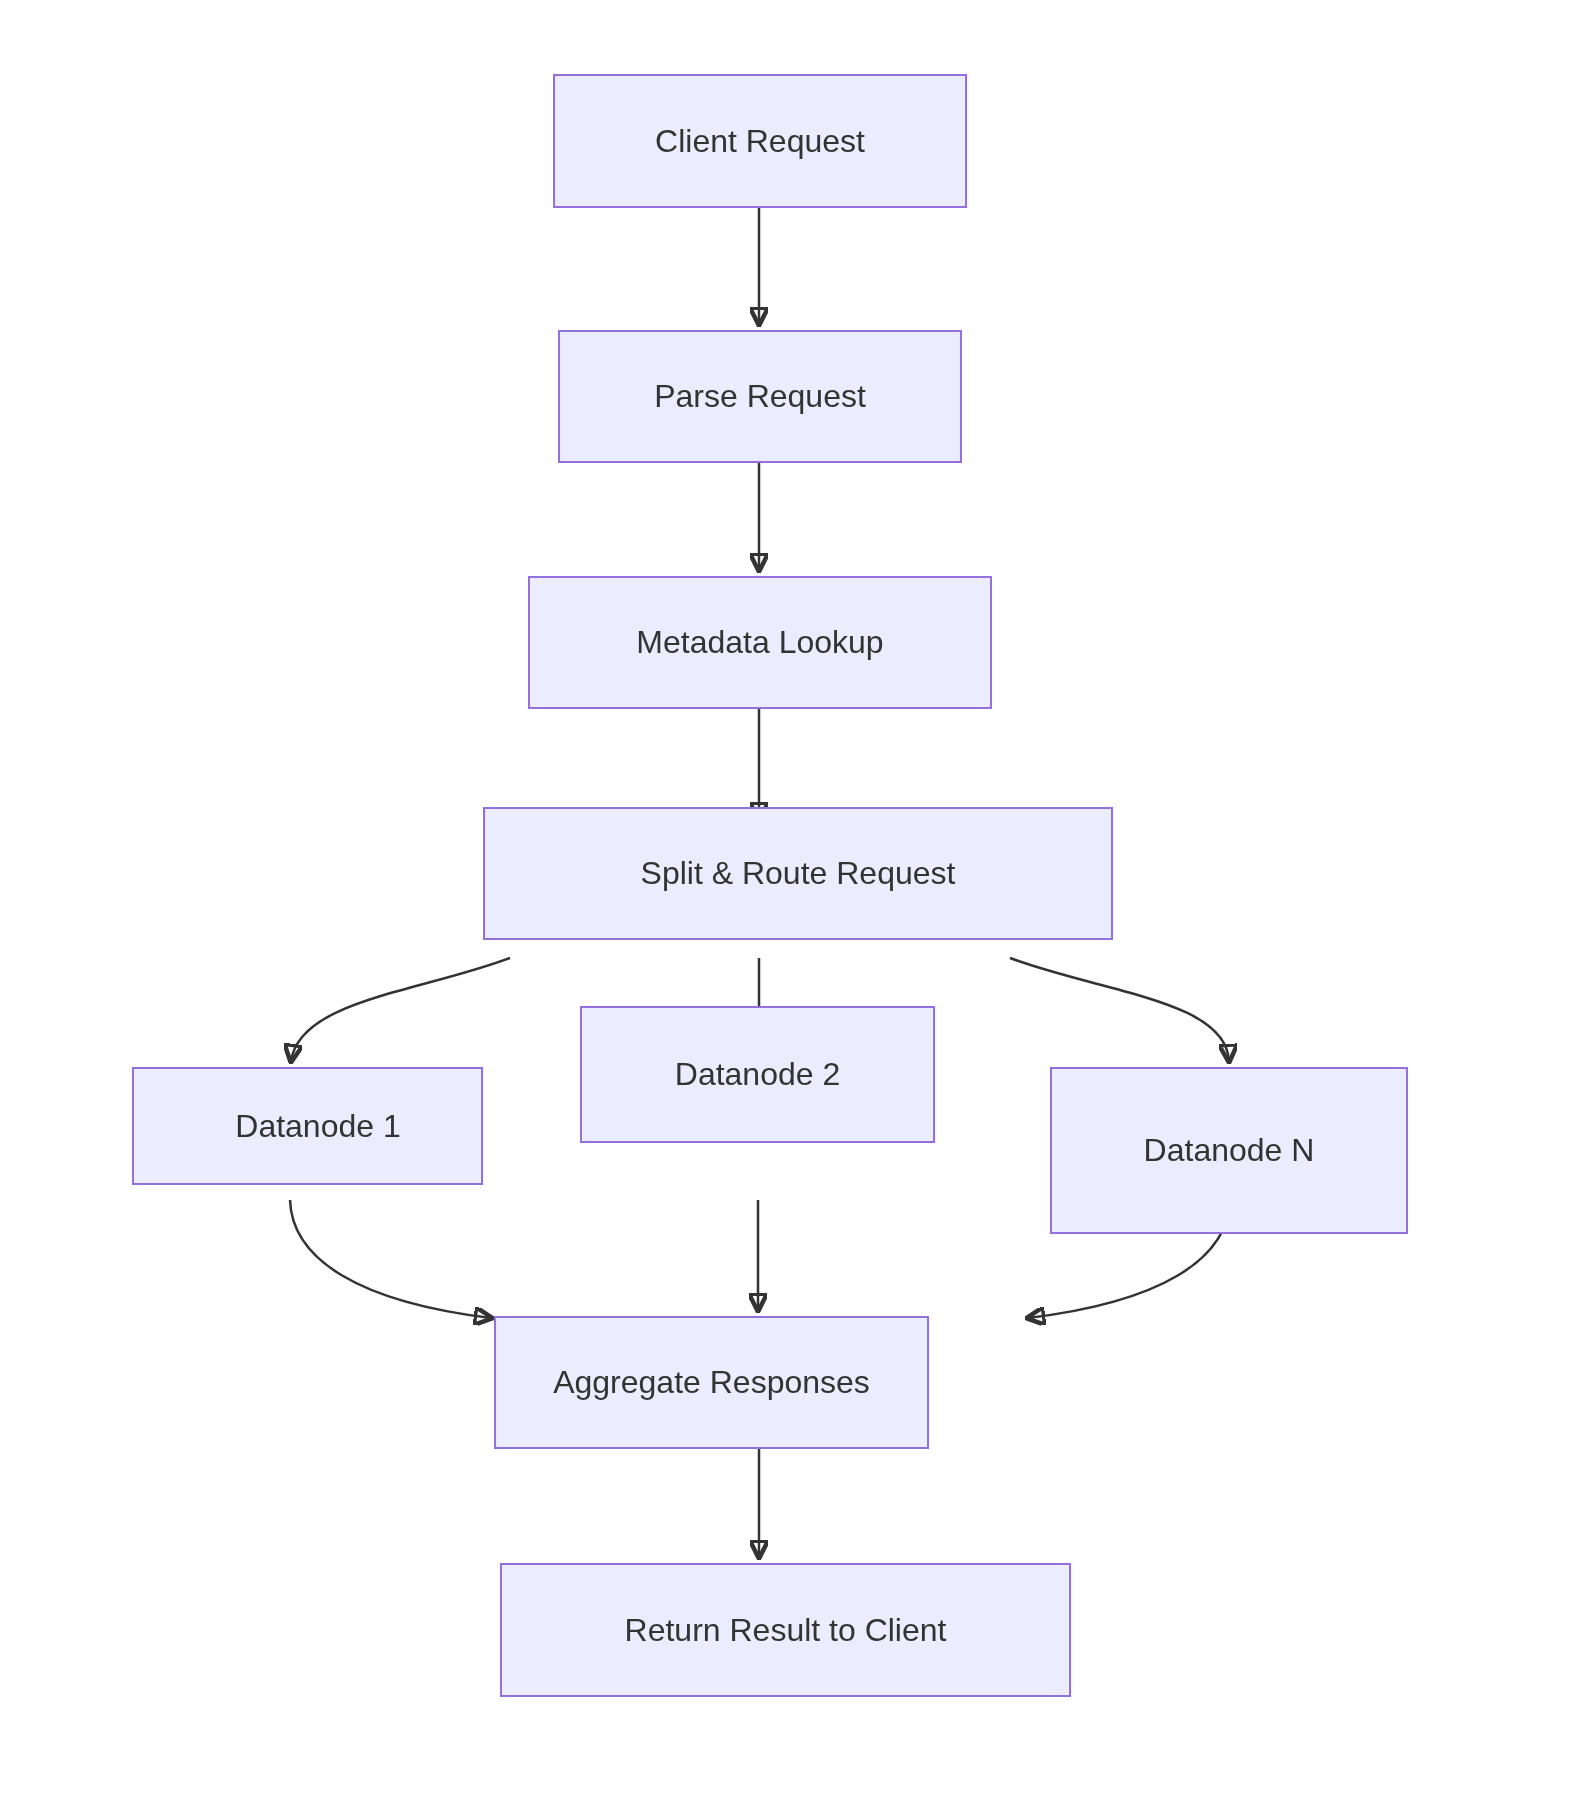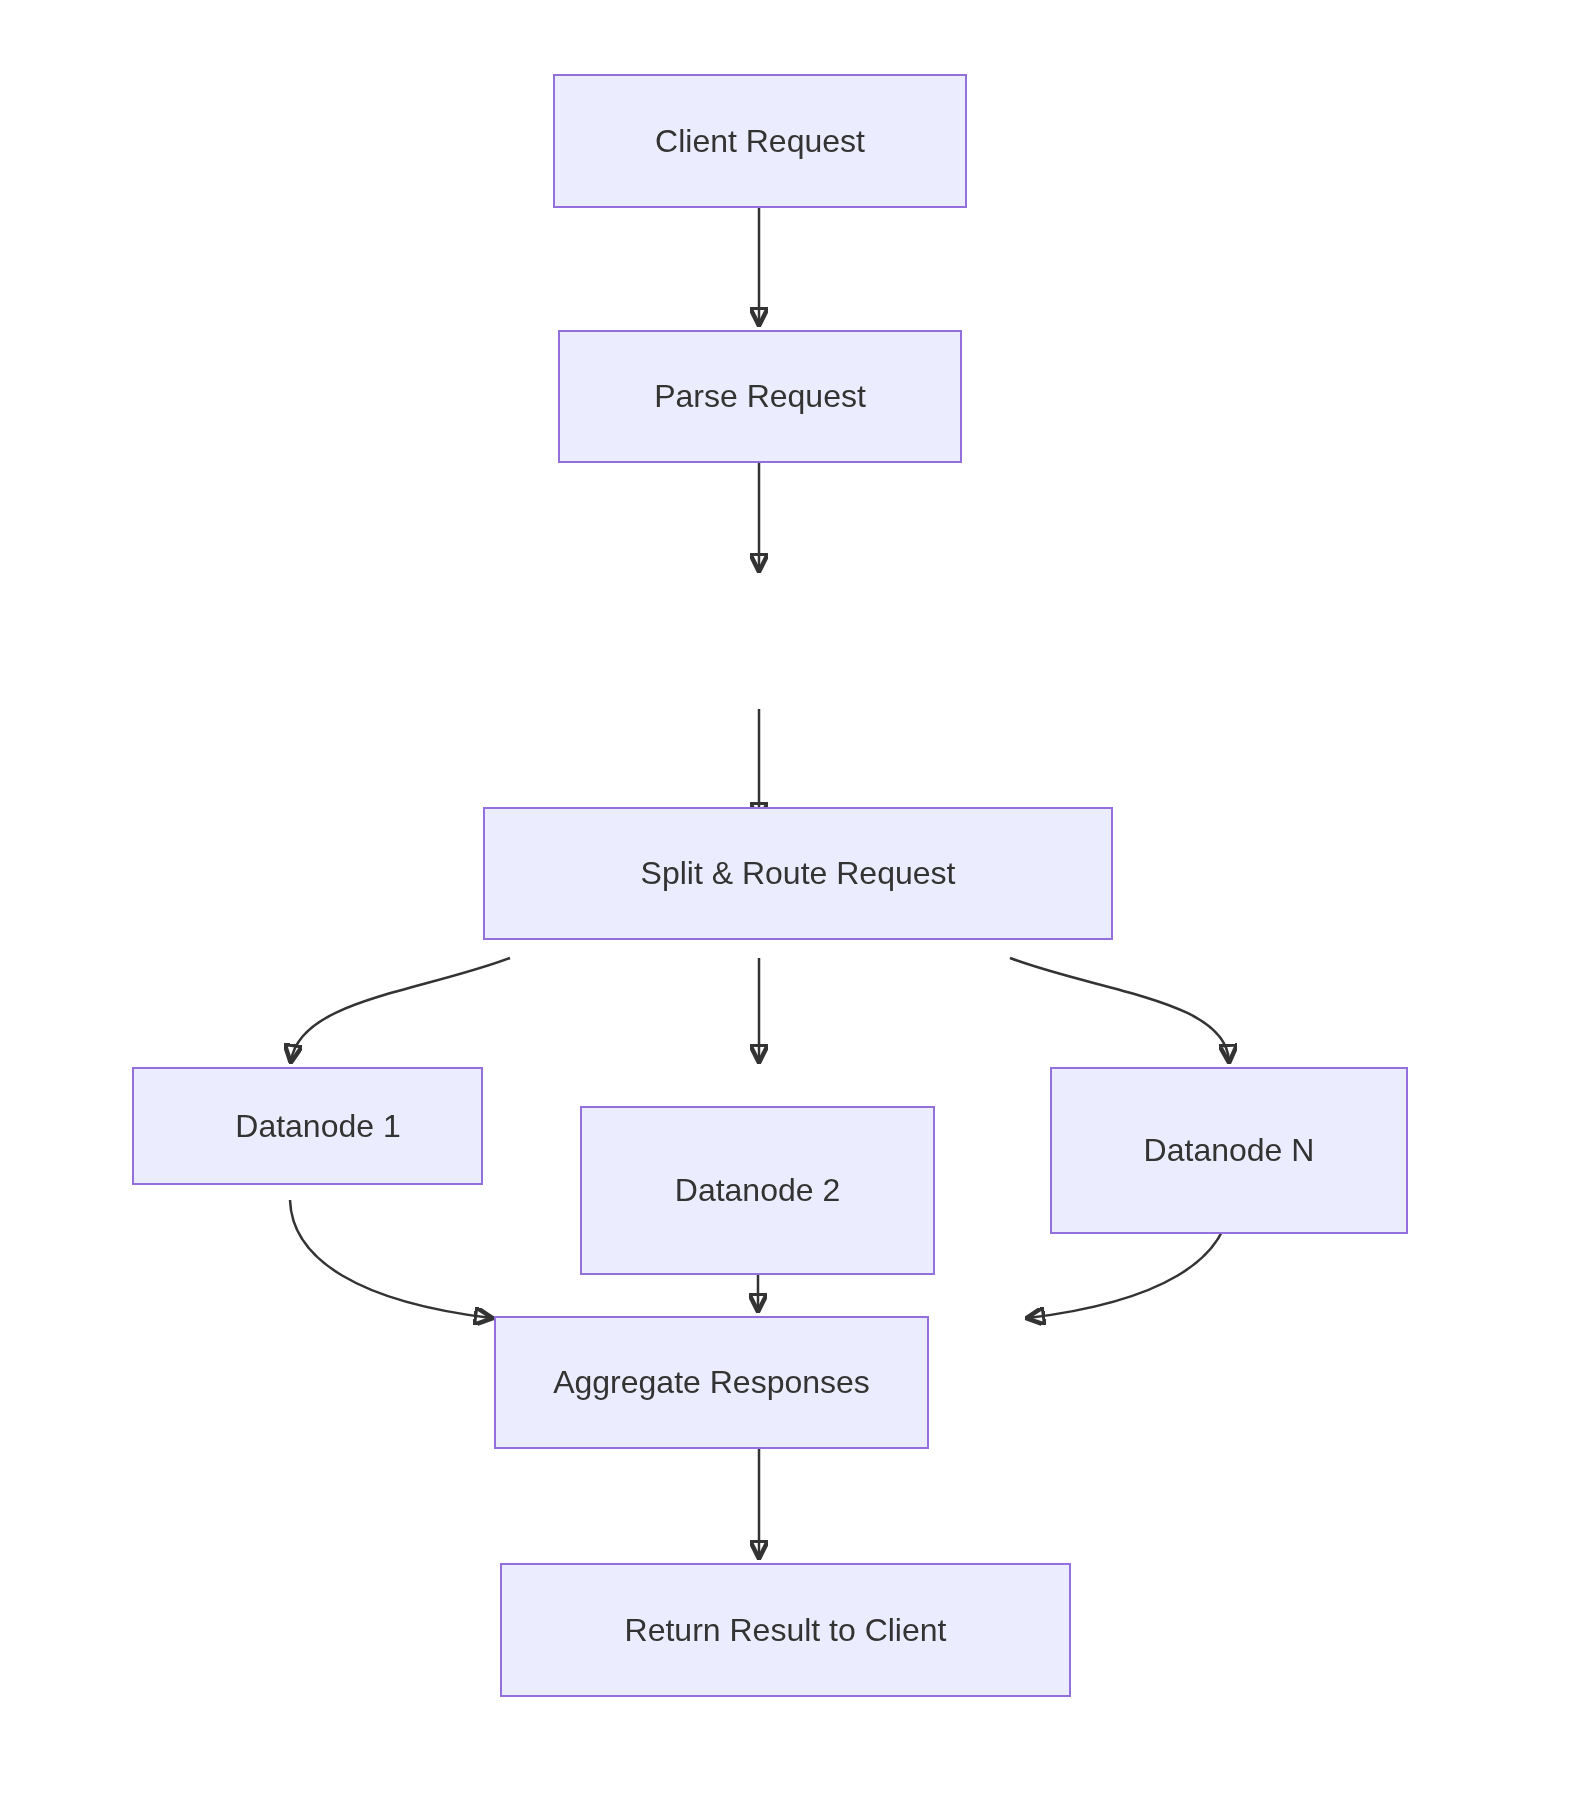--- a/index.html
+++ b/index.html
@@ -67,30 +67,33 @@
   </svg>
 
   <div class="node" style="left:553px; top:74px; width:414px; height:134px;">
     <span>Client Request</span>
   </div>
 
   <div class="node" style="left:558px; top:330px; width:404px; height:133px;">
     <span>Parse Request</span>
   </div>
 
+  <div class="node" style="left:528px; top:576px; width:464px; height:133px;">
+    <span>Metadata Lookup</span>
+  </div>
 
   <div class="node" style="left:483px; top:807px; width:630px; height:133px;">
     <span>Split &amp; Route Request</span>
   </div>
 
   <div class="node" style="left:132px; top:1067px; width:351px; height:118px;padding-left:21px;">
     <span>Datanode 1</span>
   </div>
 
-  <div class="node" style="left:580px; top:1106px; width:355px; height:169px;">
+  <div class="node" style="left:580px; top:1006px; width:355px; height:137px;">
     <span>Datanode 2</span>
   </div>
 
   <div class="node" style="left:1050px; top:1067px; width:358px; height:167px;">
     <span>Datanode N</span>
   </div>
 
   <div class="node" style="left:494px; top:1316px; width:435px; height:133px;">
     <span>Aggregate Responses</span>
   </div>

